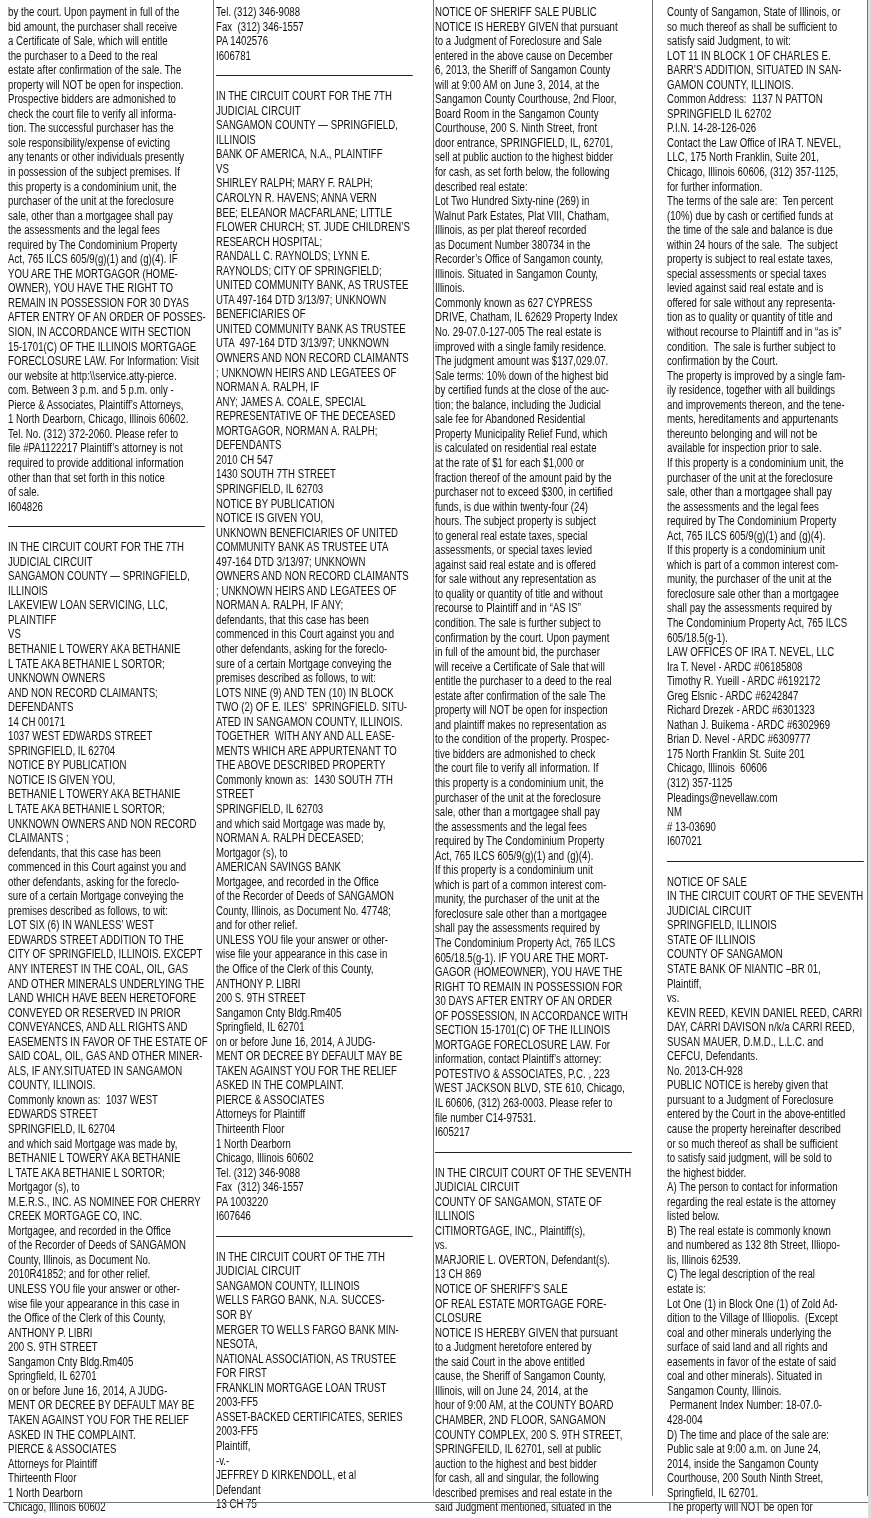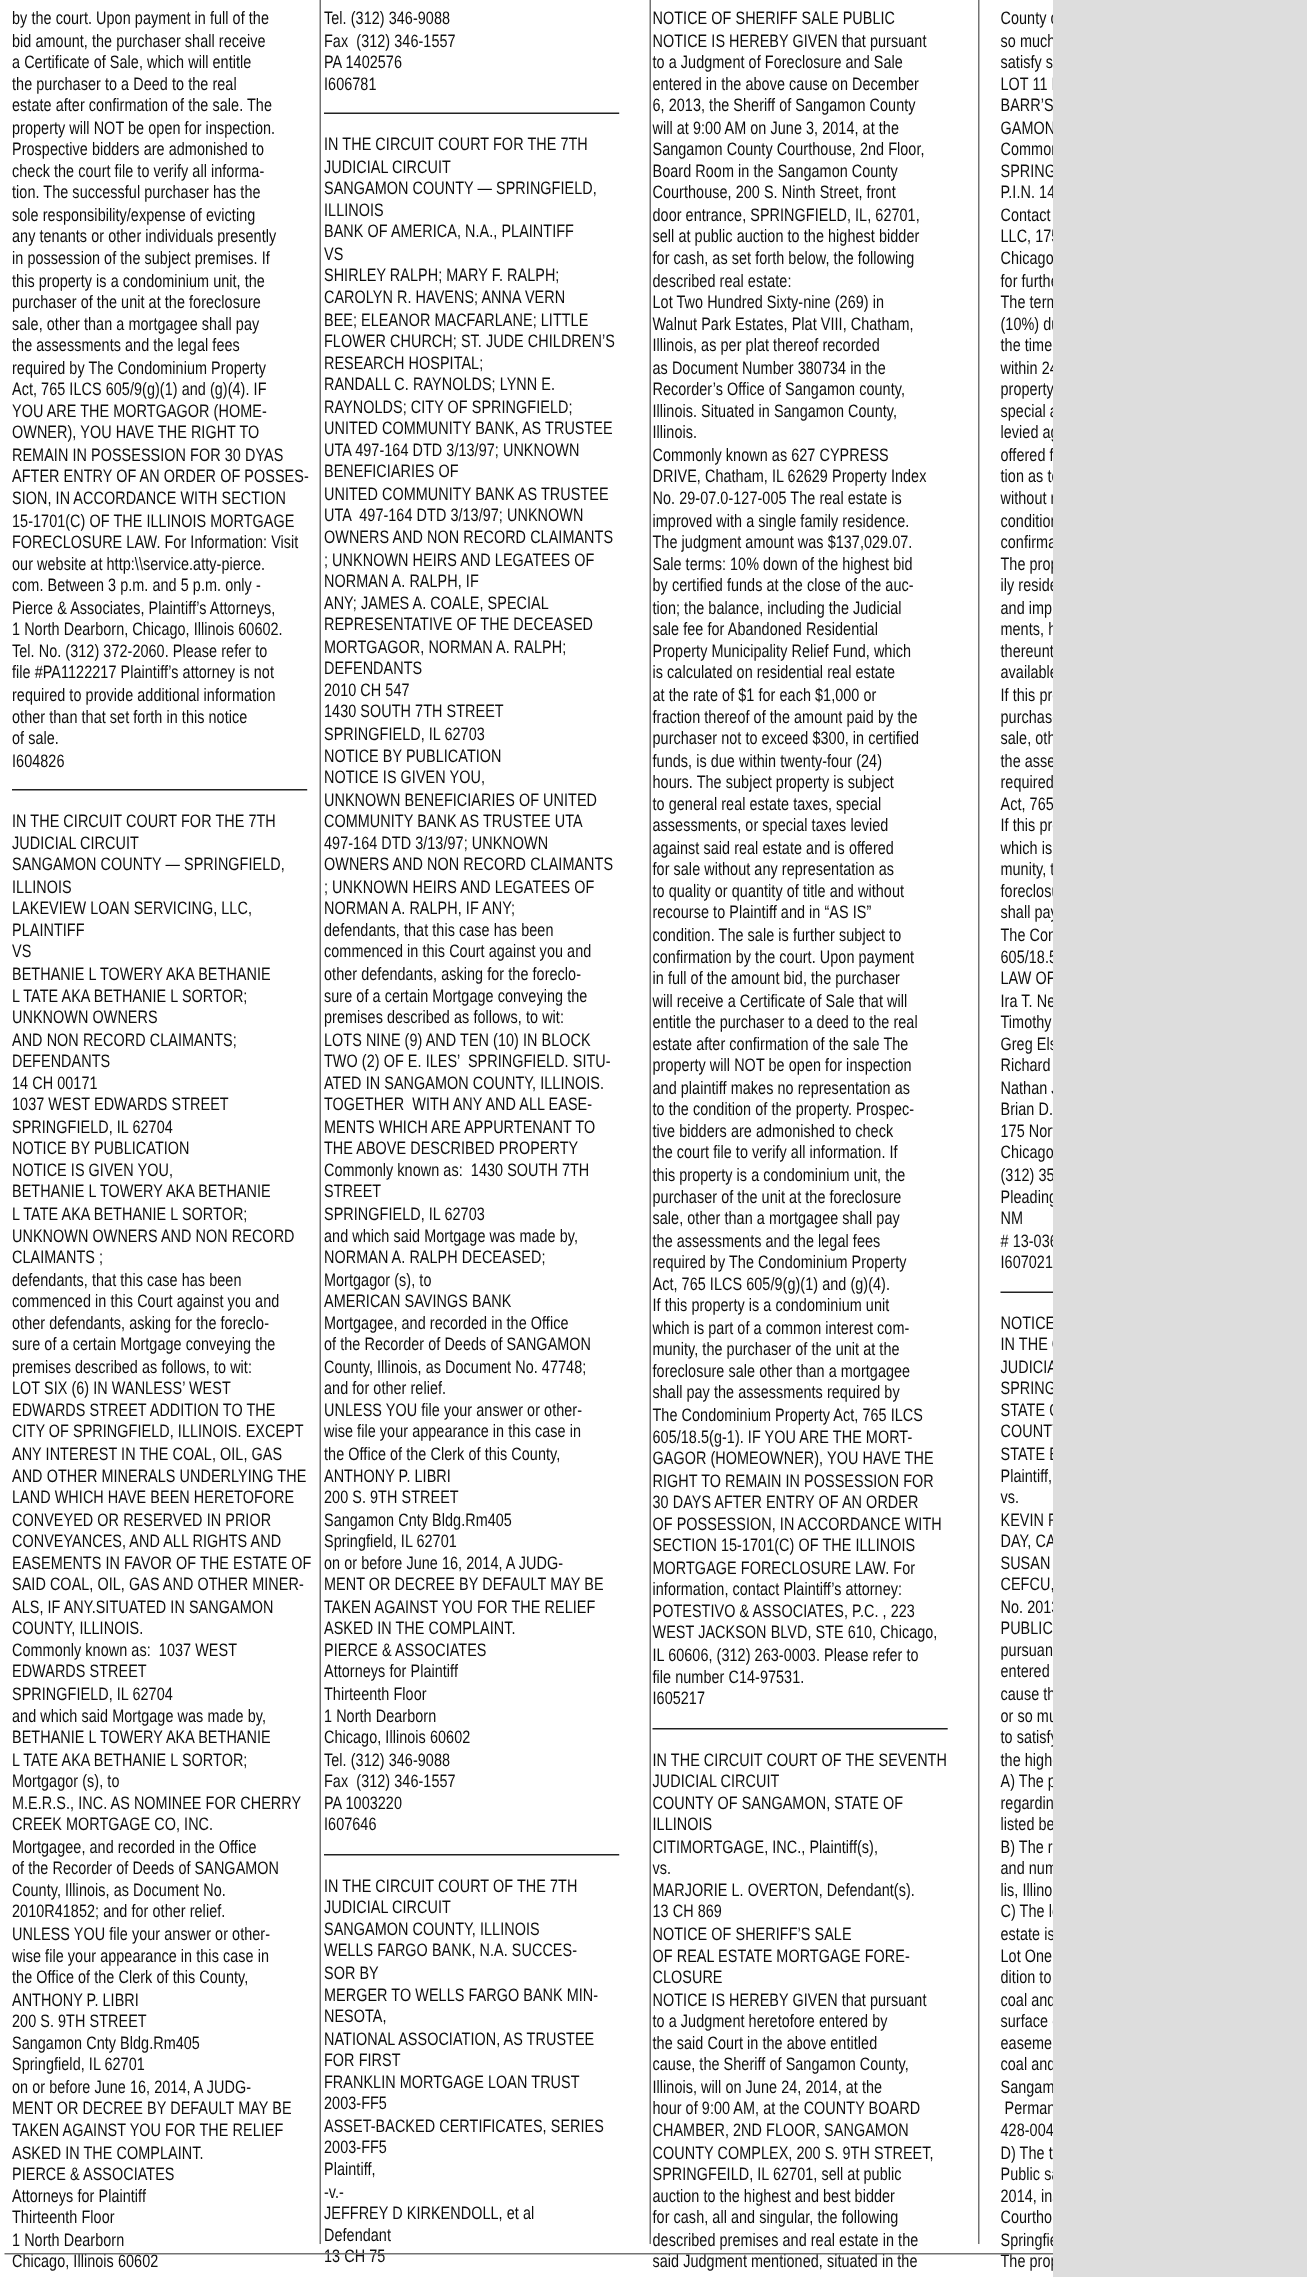--- a/index.html
+++ b/index.html
@@ -1,18 +1,18 @@
 <!DOCTYPE html>
 <html style="--ink: #0e0e0e; --rule: #737373; --divider: #222222; --bg: #ffffff;"><head>
 <meta charset="utf-8">
 <style>
   :root { --ink:#0e0e0e; --rule:#737373; --divider:#222222; --bg:#ffffff; }
   html,body { margin:0; padding:0; background:#dddddd; }
   .page {
-    position:relative; width:702px; height:1518px;
+    position:relative; width:868px; height:1518px;
     background:var(--bg); overflow:hidden;
     font-family:"Liberation Sans","DejaVu Sans",sans-serif;
     color:var(--ink);
   }
   .col { position:absolute; top:5px; }
   .col-inner {
     width:292px;
     transform:scaleX(0.8); transform-origin:0 0;
     font-size:12px; line-height:14.55px; font-weight:400;
     letter-spacing:0.05px;

